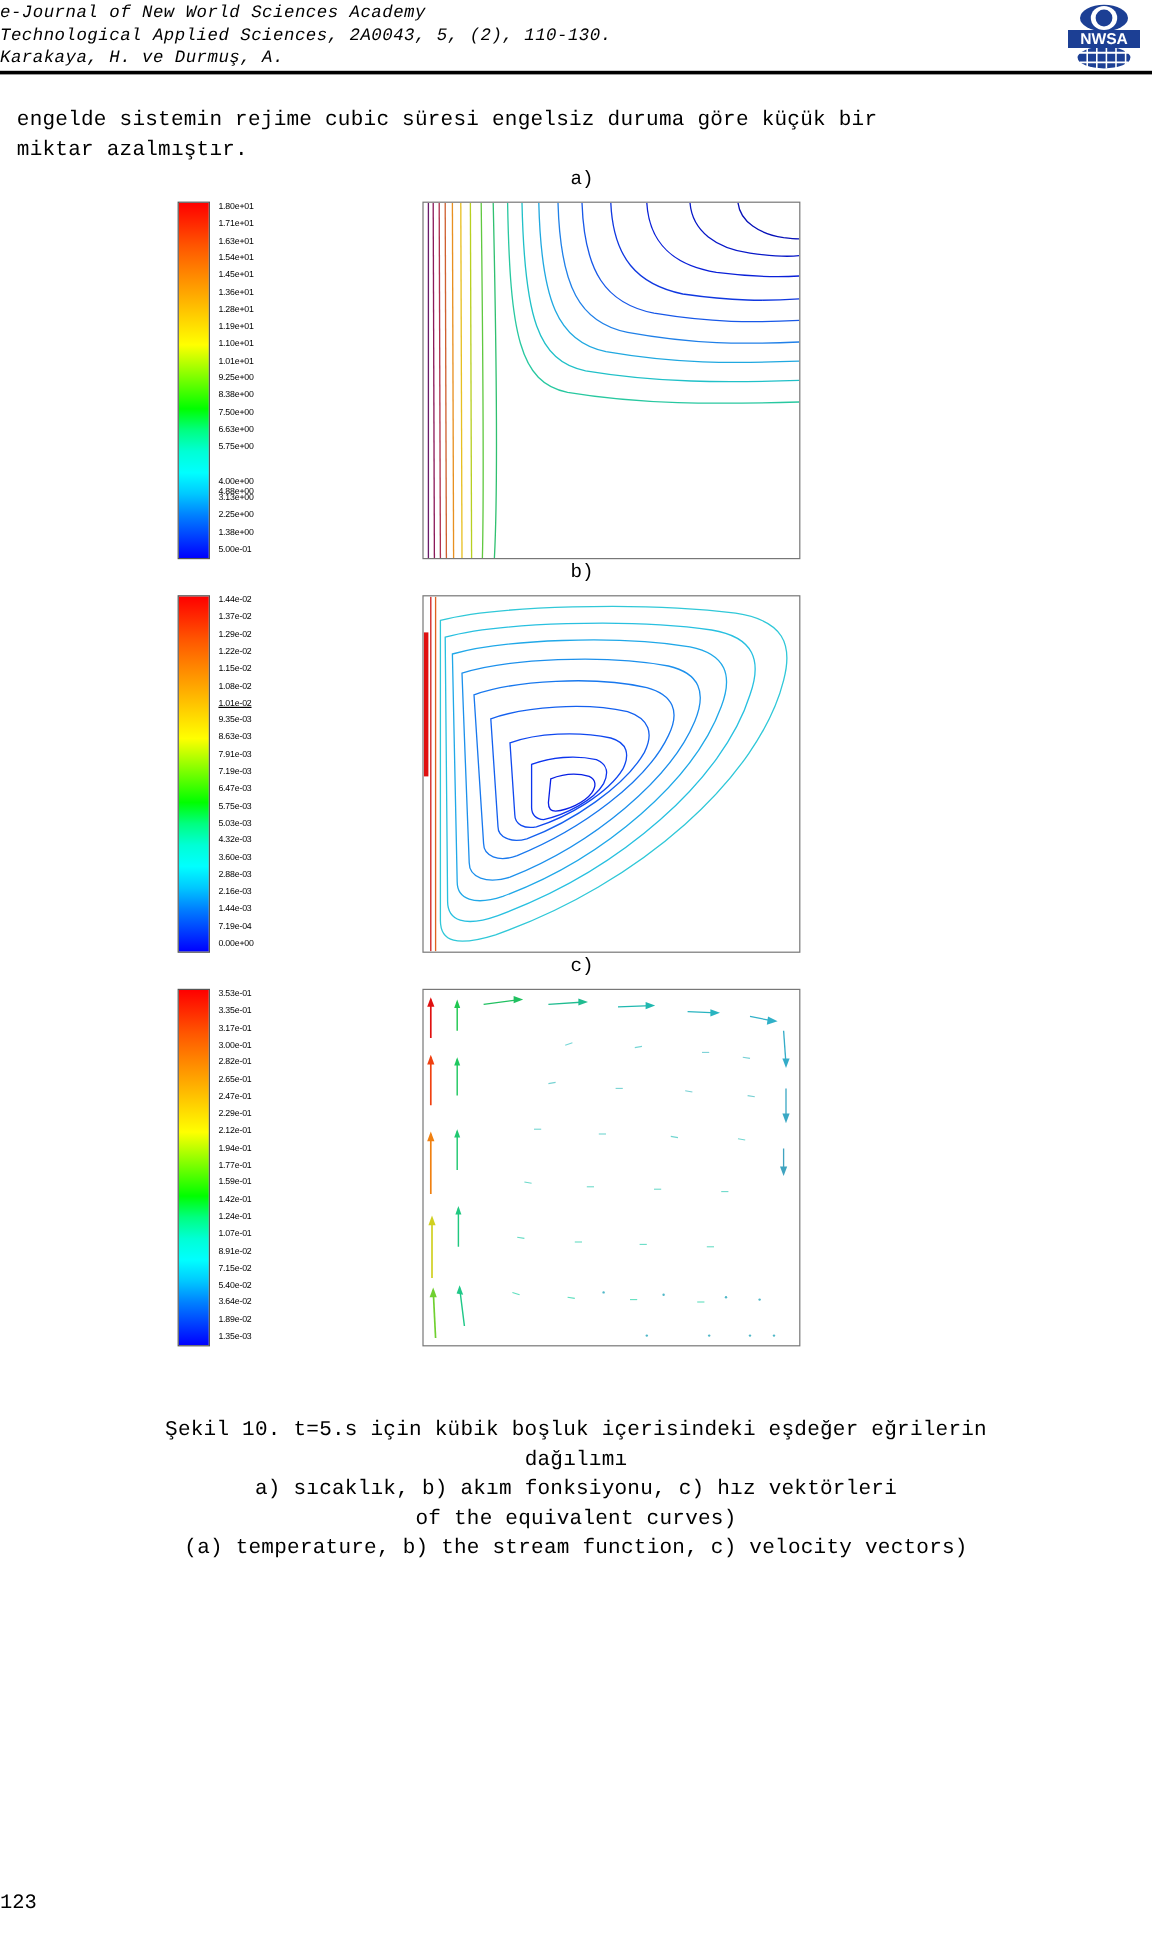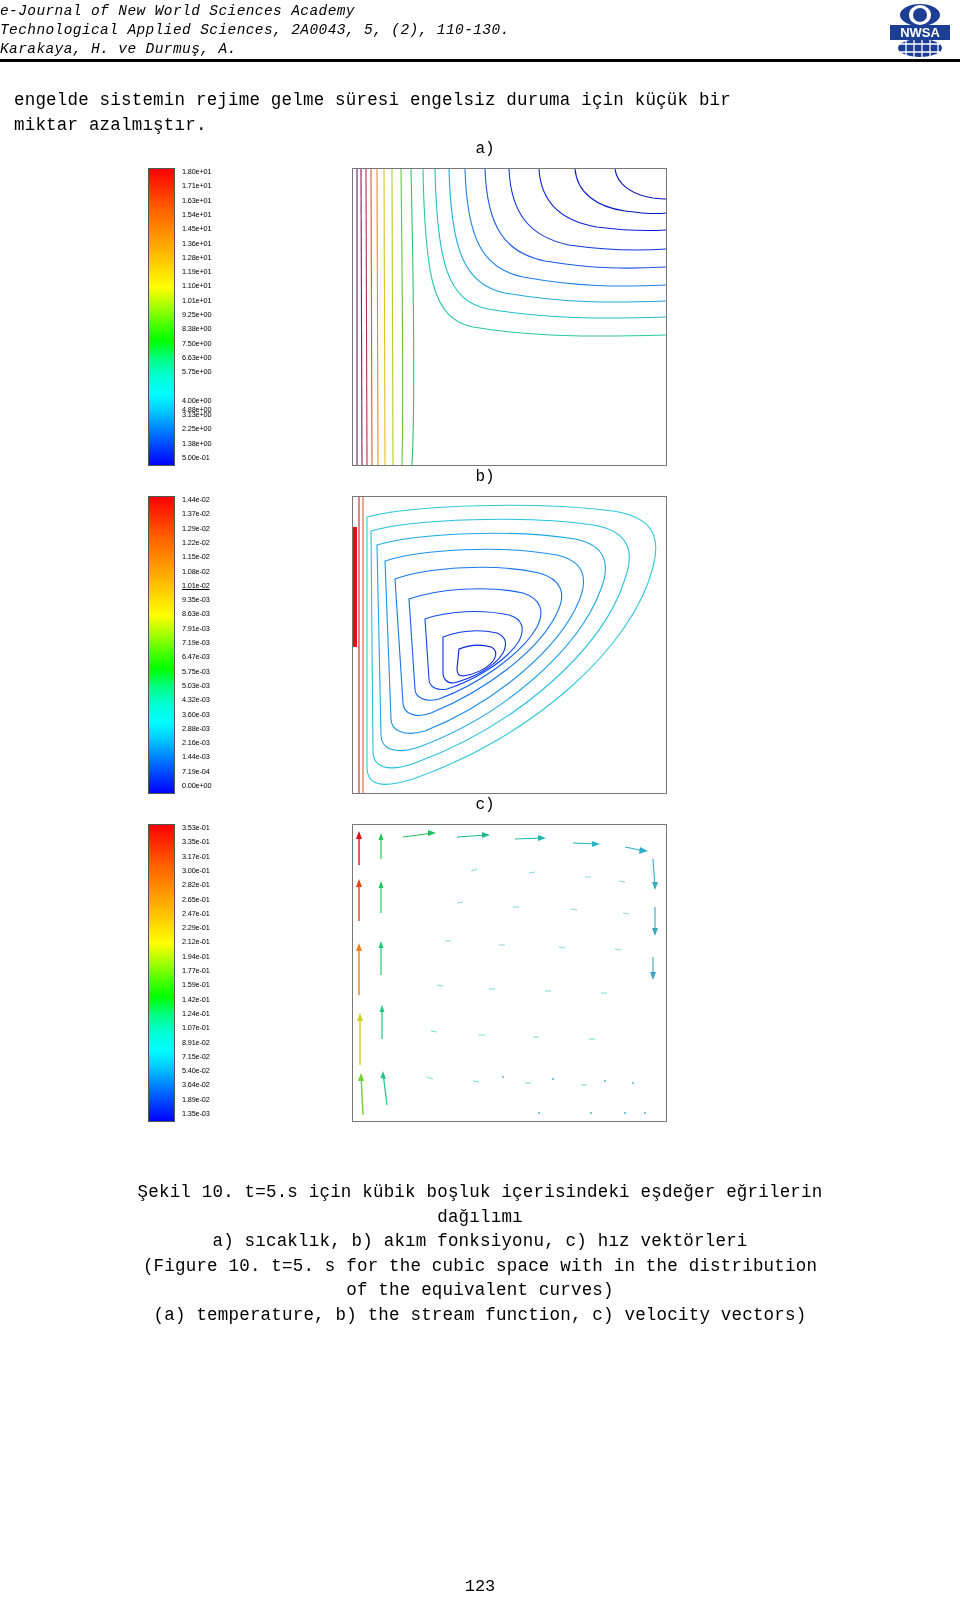--- a/index.html
+++ b/index.html
@@ -160,21 +160,21 @@
     letter-spacing: 0.2px;
   }
   .caption .cl { display: block; white-space: nowrap; }
 
   
   .page-number {
     position: absolute;
     bottom: 22px;
     left: 0;
     width: 960px;
-    text-align: center;
+    text-align: left;
     font-size: 17px;
   }
 </style>
 </head>
 <body>
 
 <div class="page-header">
   <div class="header-text">
     <div>e-Journal of New World Sciences Academy</div>
     <div>Technological Applied Sciences, 2A0043, 5, (2), 110-130.</div>
@@ -186,21 +186,21 @@
     <ellipse cx="32" cy="13" rx="7" ry="7" fill="#1c3f94"></ellipse>
     <rect x="2" y="23" width="60" height="15" fill="#1c3f94"></rect>
     <text x="32" y="35" font-family="Liberation Sans, sans-serif" font-size="13" font-weight="bold" fill="#ffffff" text-anchor="middle">NWSA</text>
     <ellipse cx="32" cy="46" rx="22" ry="9" fill="#1c3f94"></ellipse>
     <path d="M10 42 h44 M12 50 h40" stroke="#ffffff" stroke-width="1.6" fill="none"></path>
     <path d="M18 38 v16 M26 38 v17 M34 38 v17 M42 38 v17 M50 38 v16" stroke="#ffffff" stroke-width="1.3" fill="none"></path>
   </svg>
 </div>
 
 <div class="body-par">
-  <div>engelde sistemin rejime gelme süresi engelsiz duruma için küçük bir</div>
+  <div>engelde sistemin rejime cubic süresi engelsiz duruma göre küçük bir</div>
   <div class="line2">miktar azalmıştır.</div>
 </div>
 
 <div class="figure-block">
 
   <div class="panel">
     <div class="panel-label">a)</div>
     <div class="panel-body">
       <div class="cbar-wrap">
         <div class="cbar"></div>
@@ -435,18 +435,17 @@
         </svg>
       </div>
     </div>
   </div>
 </div>
 
 <div class="caption">
   <span class="cl">Şekil 10. t=5.s için kübik boşluk içerisindeki eşdeğer eğrilerin</span>
   <span class="cl">dağılımı</span>
   <span class="cl">a) sıcaklık, b) akım fonksiyonu, c) hız vektörleri</span>
-  <span class="cl">(Figure 10. t=5. s for the cubic space with in the distribution</span>
   <span class="cl">of the equivalent curves)</span>
   <span class="cl">(a) temperature, b) the stream function, c) velocity vectors)</span>
 </div>
 
 <div class="page-number">123</div>
 
 </body></html>

